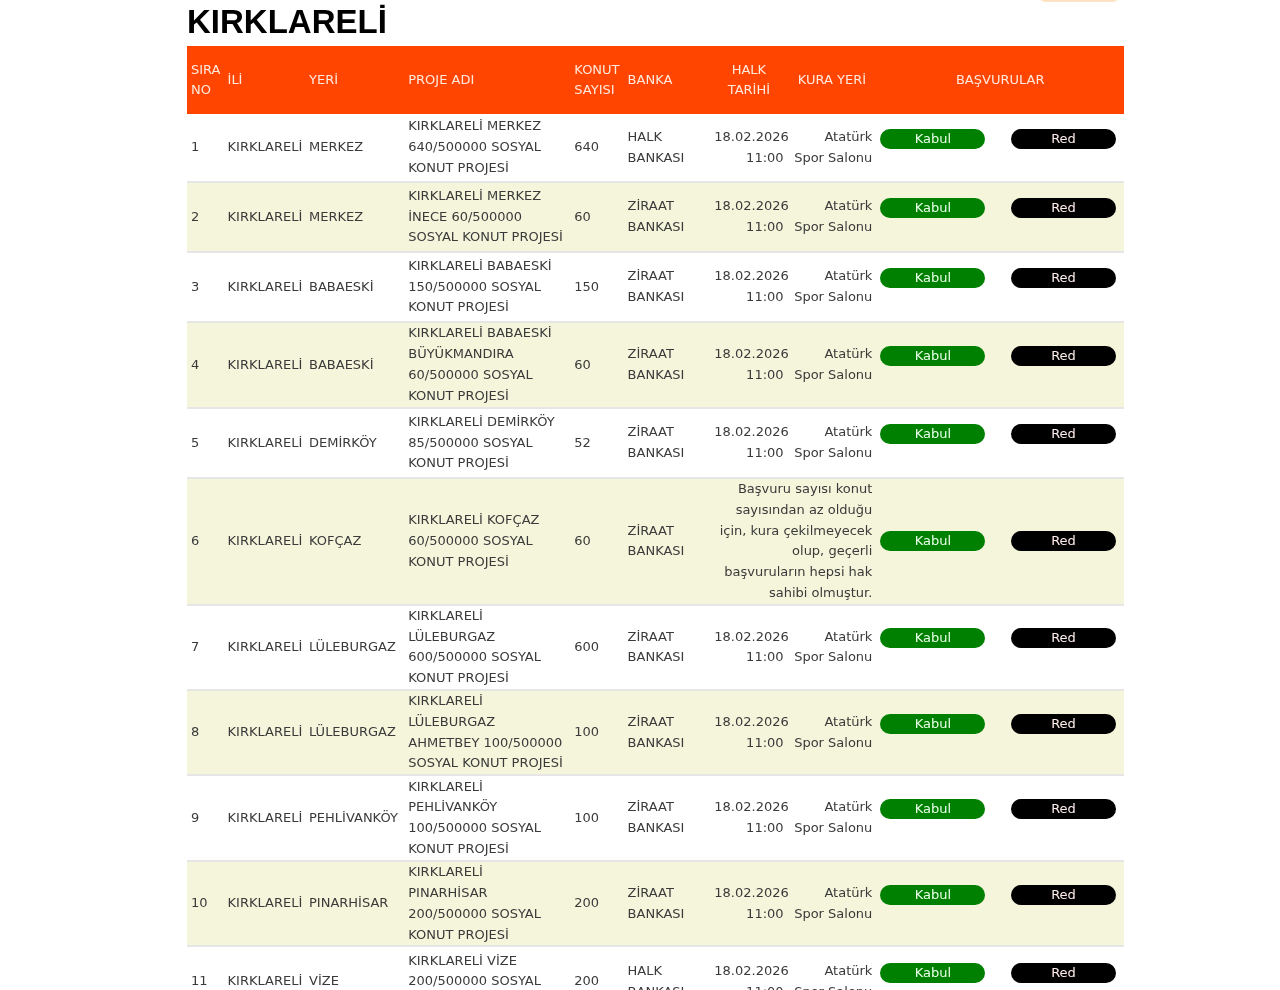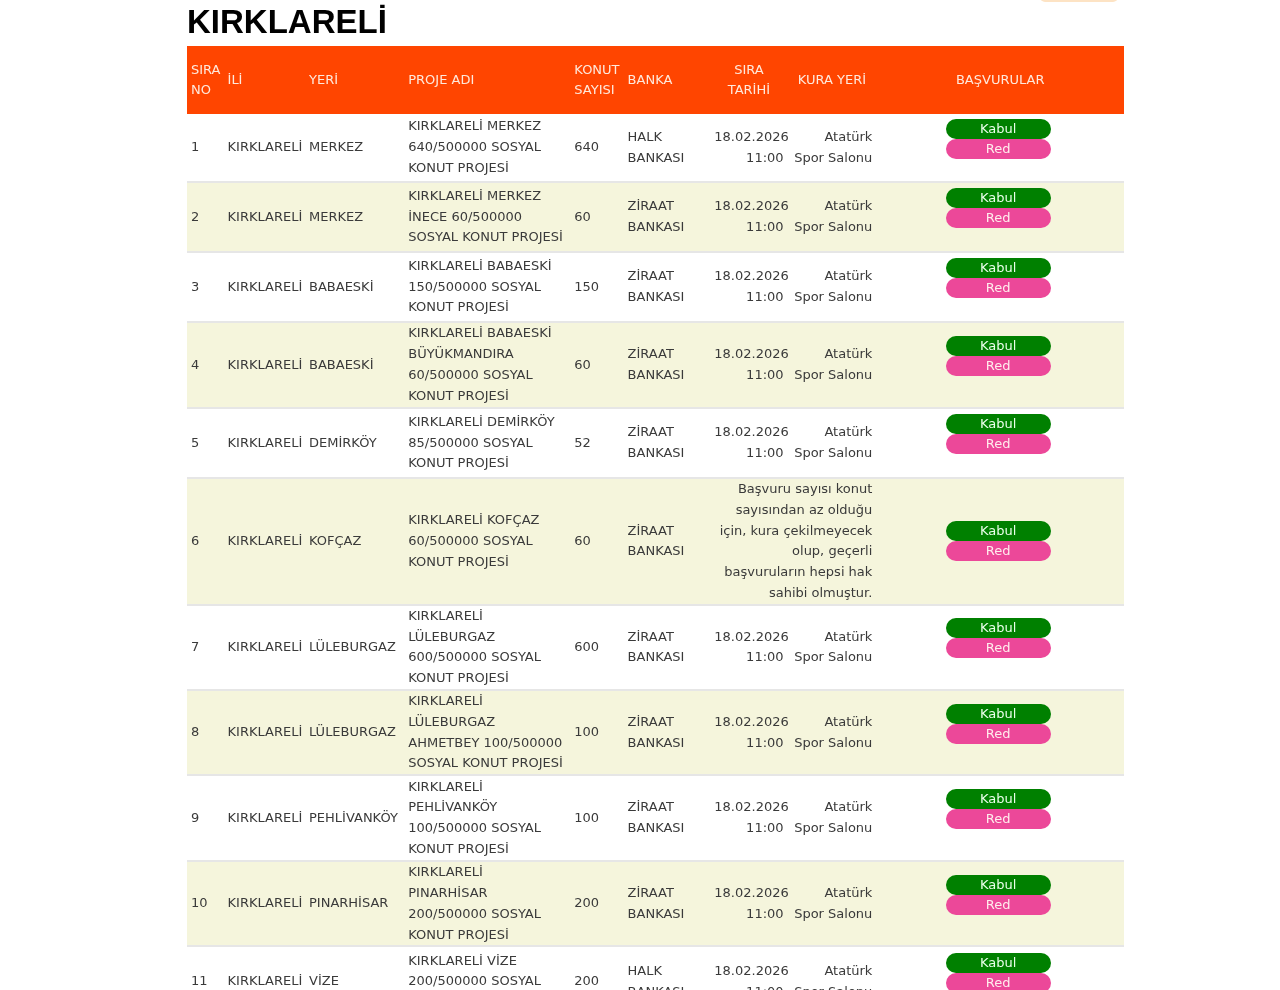--- a/index.html
+++ b/index.html
@@ -72,39 +72,38 @@
     td.center { text-align: right; }
     .btn-cell {
       vertical-align: middle;
     }
     .btn-wrap {
       display: flex;
       justify-content: space-between;
       align-items: center;
       padding: 0 4px 0 0;
       margin-top: -18px;
-      flex-direction: column;
     }
     .btn-wrap.centered { margin-top: 0; }
     .btn {
       display: inline-block;
       width: 105px;
       height: 20px;
       line-height: 20px;
       border-radius: 10px;
       text-align: center;
       color: #ffffff;
       font-size: 13px;
       border: none;
       cursor: pointer;
       font-family: "DejaVu Sans", "Liberation Sans", sans-serif;
       padding: 0;
     }
     .btn.kabul { background: #008000; color: #eaffea; }
-    .btn.red { background: #ec4899; color: #ffecec; }
+    .btn.red { background: #000000; color: #ffecec; }
     .col-sira { width: 35px; }
     .col-ili { width: 78px; }
     .col-ilce { width: 95px; }
     .col-proje { width: 159px; }
     .col-konut { width: 51px; }
     .col-banka { width: 83px; }
     .col-tarih { width: 74px; }
     .col-yer { width: 85px; }
     .col-basvuru { width: 237px; }
   </style>
@@ -128,21 +127,21 @@
       <col class="col-basvuru">
     </colgroup>
     <thead>
       <tr>
         <th>SIRA NO</th>
         <th>İLİ</th>
         <th>YERİ</th>
         <th>PROJE ADI</th>
         <th>KONUT SAYISI</th>
         <th>BANKA</th>
-        <th class="center">SIRA TARİHİ</th>
+        <th class="center">HALK TARİHİ</th>
         <th class="center">KURA YERİ</th>
         <th class="center">BAŞVURULAR</th>
       </tr>
     </thead>
     <tbody id="rows">
         <tr style="height: 68px;">
           <td>1</td>
           <td>KIRKLARELİ</td>
           <td>MERKEZ</td>
           <td>KIRKLARELİ MERKEZ 640/500000 SOSYAL KONUT PROJESİ</td>

